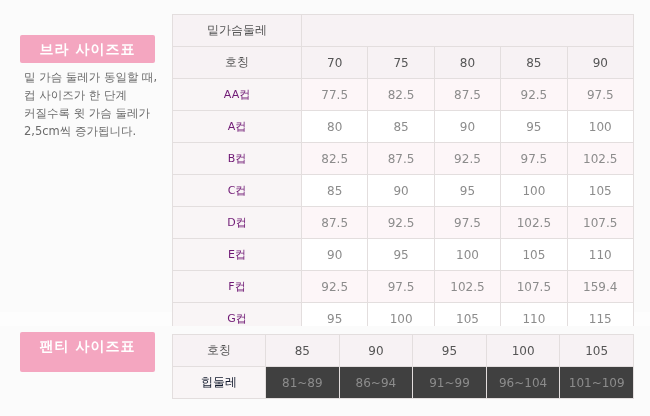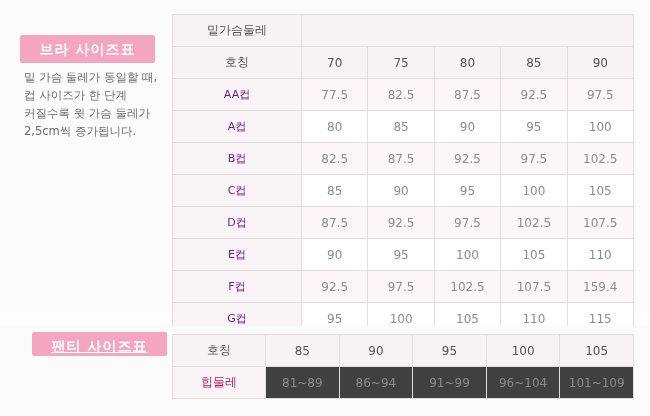--- a/index.html
+++ b/index.html
@@ -52,25 +52,24 @@
     border-radius: 2px;
   }
   #bra-badge {
     left: 20px;
     top: 20px;
     width: 135px;
     height: 28px;
     margin-top: 15px;
   }
   #panty-badge {
-    left: 32px;
+    left: 20px;
     top: 332px;
     width: 135px;
-    height: 24px;
-    text-decoration: underline;
+    height: 40px;
   }
 
   .desc {
     position: absolute;
     left: 24px;
     top: 68px;
     width: 150px;
     font-size: 11.5px;
     line-height: 18px;
     color: #6b6b6b;
@@ -134,21 +133,21 @@
   }
   #panty-table td {
     height: 29px;
   }
   #panty-table .hdr {
     background: #f7f2f4;
     color: #555555;
   }
   #panty-table .rowhead {
     background: #f9f5f6;
-    color: #be185d;
+    color: #0f172a;
   }
   #panty-table .cell {
     background: #404040;
     color: #8c8c8c;
   }
 </style>
 </head>
 <body>
 
 <div class="page">

